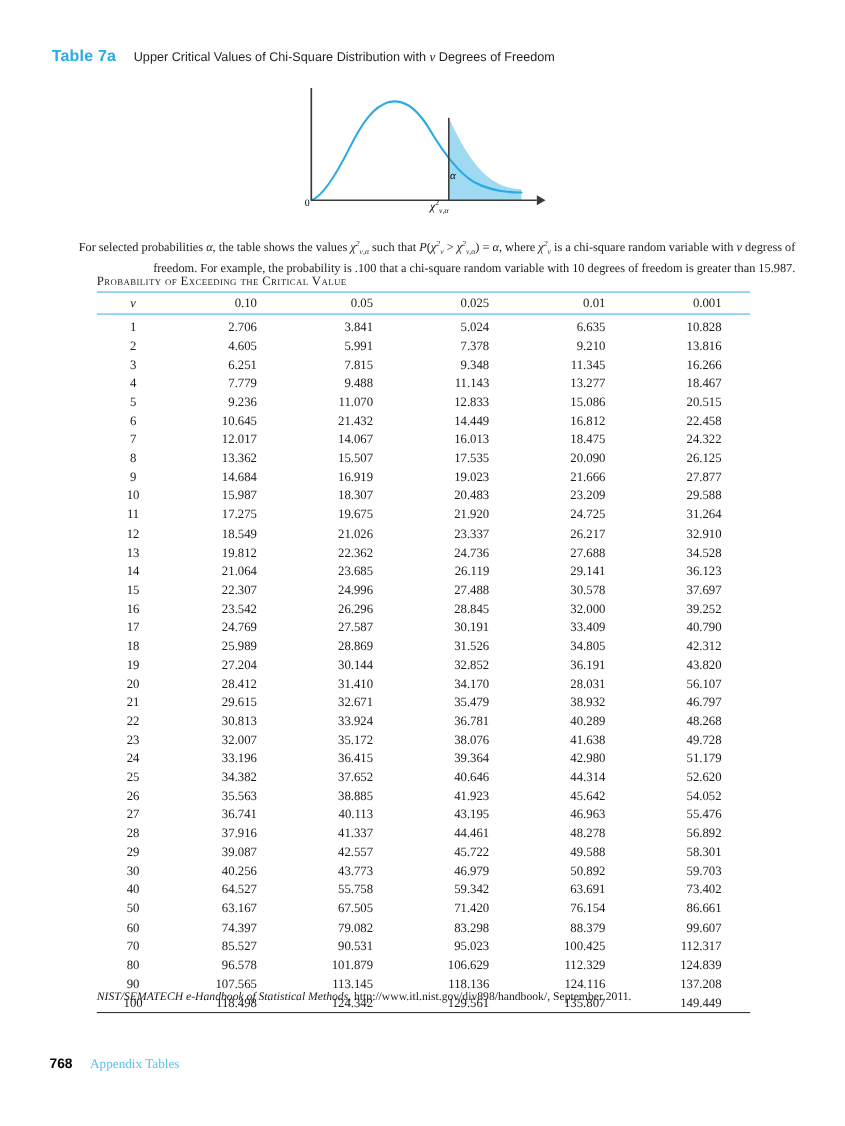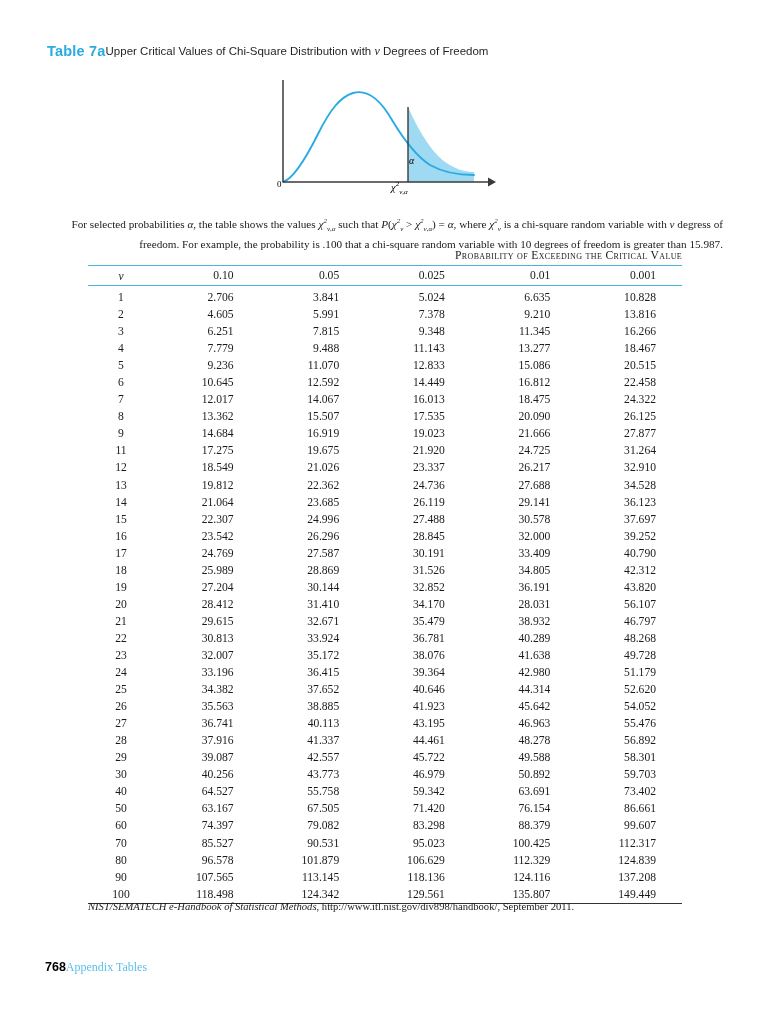--- a/index.html
+++ b/index.html
@@ -29,20 +29,21 @@
     font-weight: bold;
     font-size: 14.5px;
     color: #29abe2;
     letter-spacing: 0.2px;
     white-space: nowrap;
   }
   .table-title {
     font-family: "Liberation Sans", sans-serif;
     font-size: 11.5px;
     color: #231f20;
+    margin-left: 16px;
     white-space: nowrap;
   }
   .table-title .nu {
     font-family: "Liberation Serif", serif;
     font-style: italic;
     font-size: 12px;
   }
 
   
   .figure {
@@ -93,21 +94,21 @@
   .chi-inline sub { font-size: 7px; font-style: italic; }
 
   
   .table-wrap {
     position: absolute;
     left: 88px;
     top: 249px;
     width: 594px;
   }
   .spanner {
-    text-align: right;
+    text-align: left;
     font-family: "Liberation Serif", serif;
     font-size: 11.6px;
     font-variant: small-caps;
     letter-spacing: 0.35px;
     padding-bottom: 3px;
     color: #1a1a1a;
   }
   .rule-blue { border-top: 1.1px solid #4ab5e3; }
   .rule-blue-thin { border-top: 0.9px solid #4ab5e3; }
   .rule-dark { border-top: 1.1px solid #333333; }
@@ -176,20 +177,21 @@
   .folio {
     font-family: "Liberation Sans", sans-serif;
     font-weight: bold;
     font-size: 12.5px;
     color: #000;
   }
   .footer-text {
     font-family: "Liberation Serif", serif;
     font-size: 12px;
     color: #5bc0ea;
+    margin-left: 16px;
   }
 </style>
 </head>
 <body>
 
 <div class="page-header">
   <span class="table-label">Table 7a</span>
   <span class="table-title"><span>Upper Critical Values of Chi-Square Distribution with </span><span class="nu">ν</span><span> Degrees of Freedom</span></span>
 </div>
 
@@ -278,21 +280,21 @@
           <td class="c-nu">5</td>
           <td class="c-val"><span>9.236</span></td>
           <td class="c-val"><span>11.070</span></td>
           <td class="c-val"><span>12.833</span></td>
           <td class="c-val"><span>15.086</span></td>
           <td class="c-val"><span>20.515</span></td>
         </tr>
         <tr>
           <td class="c-nu">6</td>
           <td class="c-val"><span>10.645</span></td>
-          <td class="c-val"><span>12.592</span></td>
+          <td class="c-val"><span>21.432</span></td>
           <td class="c-val"><span>14.449</span></td>
           <td class="c-val"><span>16.812</span></td>
           <td class="c-val"><span>22.458</span></td>
         </tr>
         <tr>
           <td class="c-nu">7</td>
           <td class="c-val"><span>12.017</span></td>
           <td class="c-val"><span>14.067</span></td>
           <td class="c-val"><span>16.013</span></td>
           <td class="c-val"><span>18.475</span></td>
@@ -308,20 +310,28 @@
         </tr>
         <tr>
           <td class="c-nu">9</td>
           <td class="c-val"><span>14.684</span></td>
           <td class="c-val"><span>16.919</span></td>
           <td class="c-val"><span>19.023</span></td>
           <td class="c-val"><span>21.666</span></td>
           <td class="c-val"><span>27.877</span></td>
         </tr>
         <tr>
+          <td class="c-nu">10</td>
+          <td class="c-val"><span>15.987</span></td>
+          <td class="c-val"><span>18.307</span></td>
+          <td class="c-val"><span>20.483</span></td>
+          <td class="c-val"><span>23.209</span></td>
+          <td class="c-val"><span>29.588</span></td>
+        </tr>
+        <tr>
           <td class="c-nu">11</td>
           <td class="c-val"><span>17.275</span></td>
           <td class="c-val"><span>19.675</span></td>
           <td class="c-val"><span>21.920</span></td>
           <td class="c-val"><span>24.725</span></td>
           <td class="c-val"><span>31.264</span></td>
         </tr>
         <tr>
           <td class="c-nu">12</td>
           <td class="c-val"><span>18.549</span></td>

